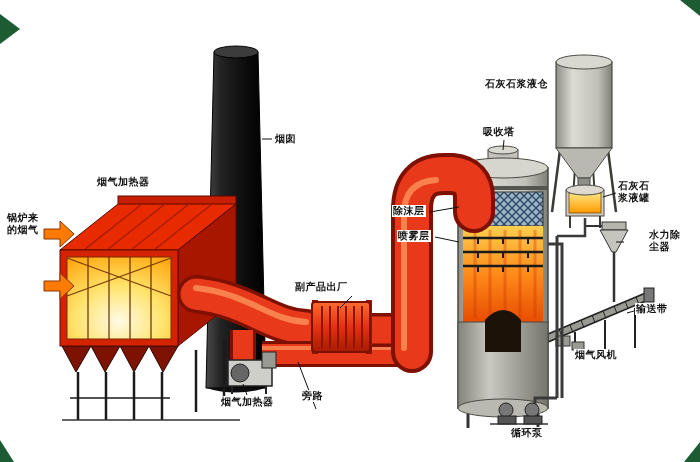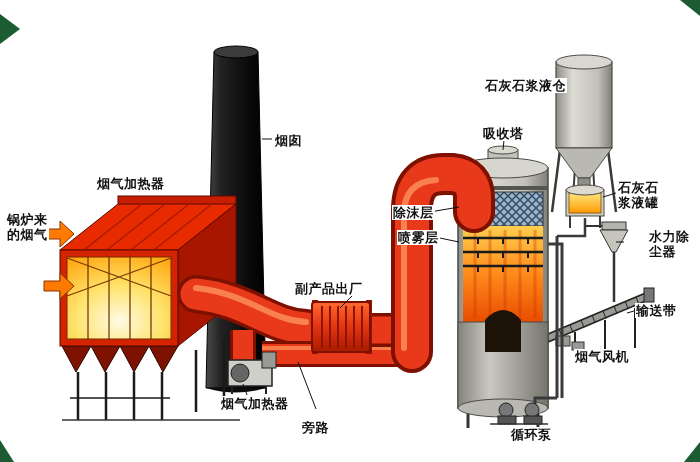--- a/index.html
+++ b/index.html
@@ -5,21 +5,21 @@
 <style>
   * { margin:0; padding:0; box-sizing:border-box; }
   html,body { width:700px; height:462px; background:#fff; }
   body { font-family:"Liberation Sans","DejaVu Sans",sans-serif; position:relative; overflow:hidden; }
   .stage { position:absolute; left:0; top:0; width:700px; height:462px; background:#fff; }
   .stage svg { position:absolute; left:0; top:0; }
   .lbl {
     position:absolute;
     background:var(--label-bg,#fff);
     color:var(--label-text,#111);
-    font-size:13px;
+    font-size:10px;
     font-weight:bold;
     line-height:1.18;
     white-space:pre-line;
     padding:0 1px;
     letter-spacing:0.5px;
     z-index:5;
   }
 </style>
 </head>
 <body>
@@ -222,21 +222,21 @@
     <path d="M 504,140 L 503,150" fill="none"></path>
   </g>
 </svg>
 
   <div class="lbl" style="left:6px;top:212px">锅炉来
 的烟气</div>
   <div class="lbl" style="left:96px;top:176px">烟气加热器</div>
   <div class="lbl" style="left:274px;top:133px">烟囱</div>
   <div class="lbl" style="left:294px;top:281px">副产品出厂</div>
   <div class="lbl" style="left:220px;top:396px">烟气加热器</div>
-  <div class="lbl" style="left:301px;top:420px">旁路</div>
+  <div class="lbl" style="left:301px;top:390px">旁路</div>
   <div class="lbl" style="left:392px;top:205px">除沫层</div>
   <div class="lbl" style="left:397px;top:230px">喷雾层</div>
   <div class="lbl" style="left:482px;top:126px">吸收塔</div>
   <div class="lbl" style="left:484px;top:78px">石灰石浆液仓</div>
   <div class="lbl" style="left:617px;top:180px">石灰石
 浆液罐</div>
   <div class="lbl" style="left:648px;top:229px">水力除
 尘器</div>
   <div class="lbl" style="left:635px;top:303px">输送带</div>
   <div class="lbl" style="left:574px;top:349px">烟气风机</div>

